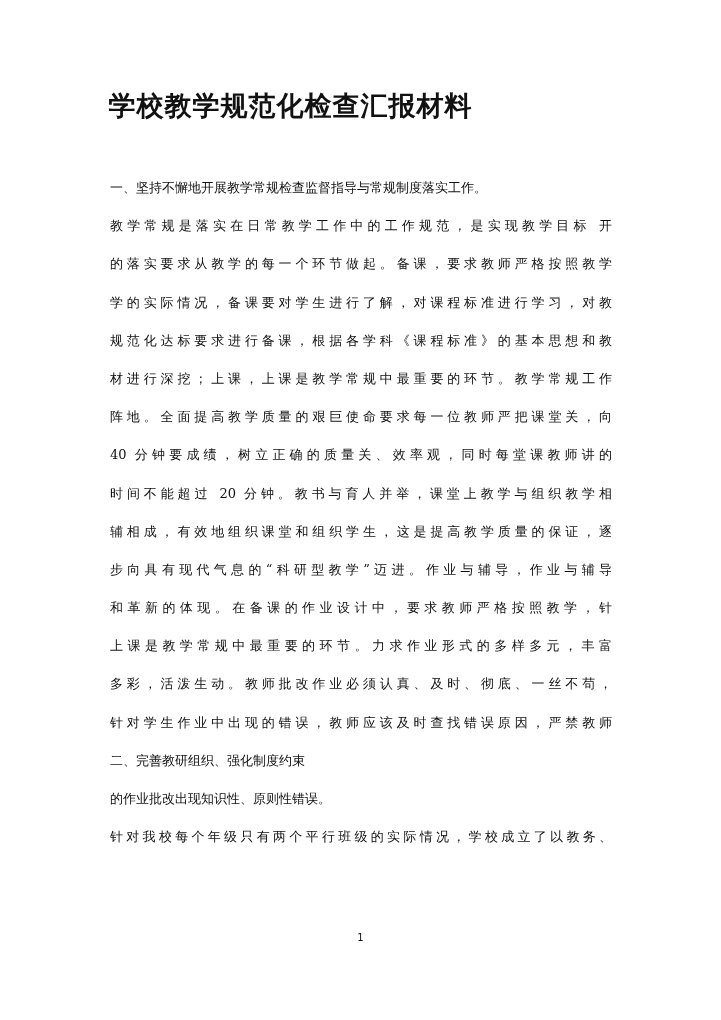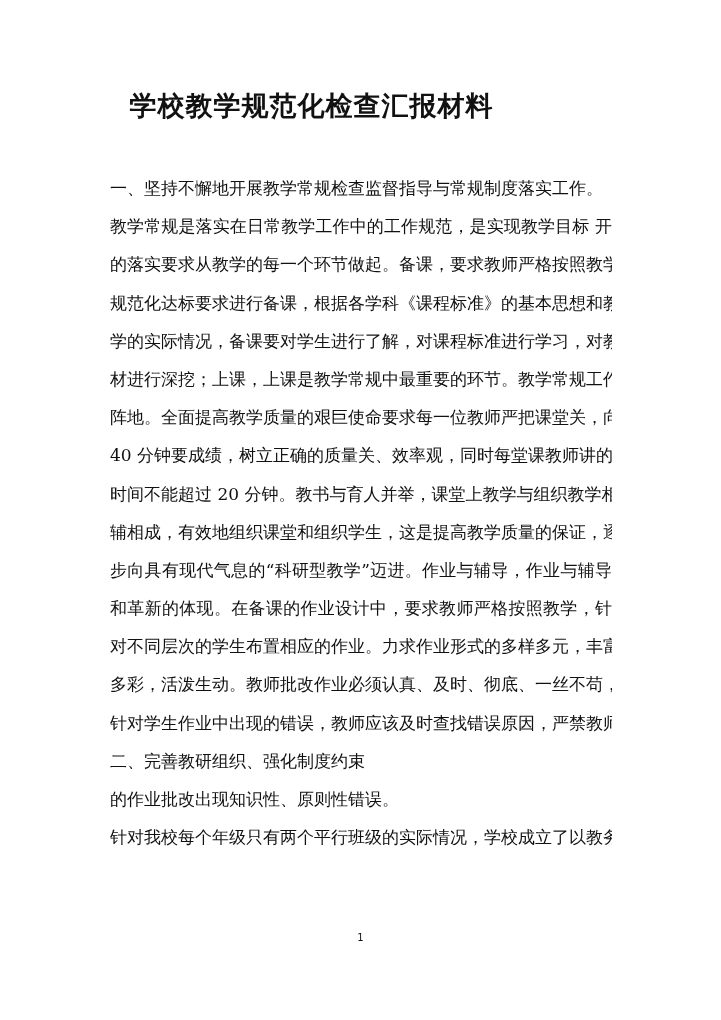--- a/index.html
+++ b/index.html
@@ -1,46 +1,46 @@
 <!DOCTYPE html>
 <html><head>
 <meta charset="utf-8">
 <style>
   html, body { margin: 0; padding: 0; background: #ffffff; }
   body { width: 721px; height: 1020px; position: relative; overflow: hidden;
          font-family: "DejaVu Serif", "Liberation Serif", serif; color: #111; }
   .title { position: absolute; top: 88px; left: 0; width: 581px; text-align: center;
            font-family: "DejaVu Sans", "Liberation Sans", sans-serif;
-           font-size: 27px; font-weight: bold; letter-spacing: 1px; line-height: 36px; padding-left: 21px; }
+           font-size: 27px; font-weight: bold; letter-spacing: 1px; line-height: 36px; }
   .body { position: absolute; top: 169px; left: 110px; width: 502px; }
-  .line { height: 38.2px; line-height: 38.2px; font-size: 17px; white-space: nowrap;
+  .line { height: 38.2px; line-height: 38.2px; font-size: 13px; white-space: nowrap;
           text-align: justify; text-align-last: justify; overflow: hidden; }
   .line.last { text-align-last: left; }
   .pagenum { position: absolute; top: 932px; left: 0; width: 721px; text-align: center;
              font-family: "DejaVu Sans", "Liberation Sans", sans-serif; font-size: 10px; }
 </style>
 </head>
 <body>
 
 <div class="title">学校教学规范化检查汇报材料</div>
 
 <div class="body">
   <div class="line last">一、坚持不懈地开展教学常规检查监督指导与常规制度落实工作。</div>
   <div class="line">教学常规是落实在日常教学工作中的工作规范，是实现教学目标 开</div>
   <div class="line">的落实要求从教学的每一个环节做起。备课，要求教师严格按照教学</div>
+  <div class="line">学的实际情况，备课要对学生进行了解，对课程标准进行学习，对教</div>
   <div class="line">规范化达标要求进行备课，根据各学科《课程标准》的基本思想和教</div>
-  <div class="line">学的实际情况，备课要对学生进行了解，对课程标准进行学习，对教</div>
   <div class="line">材进行深挖；上课，上课是教学常规中最重要的环节。教学常规工作</div>
   <div class="line">阵地。全面提高教学质量的艰巨使命要求每一位教师严把课堂关，向</div>
   <div class="line">40 分钟要成绩，树立正确的质量关、效率观，同时每堂课教师讲的</div>
   <div class="line">时间不能超过 20 分钟。教书与育人并举，课堂上教学与组织教学相</div>
   <div class="line">辅相成，有效地组织课堂和组织学生，这是提高教学质量的保证，逐</div>
   <div class="line">步向具有现代气息的“科研型教学”迈进。作业与辅导，作业与辅导</div>
   <div class="line">和革新的体现。在备课的作业设计中，要求教师严格按照教学，针</div>
-  <div class="line">对不同层次的学生布置相应的作业。力求作业形式的多样多元，丰富</div>
+  <div class="line">上课是教学常规中最重要的环节。力求作业形式的多样多元，丰富</div>
   <div class="line">多彩，活泼生动。教师批改作业必须认真、及时、彻底、一丝不苟，</div>
   <div class="line">针对学生作业中出现的错误，教师应该及时查找错误原因，严禁教师</div>
   <div class="line last">二、完善教研组织、强化制度约束</div>
   <div class="line last">的作业批改出现知识性、原则性错误。</div>
   <div class="line">针对我校每个年级只有两个平行班级的实际情况，学校成立了以教务、</div>
 </div>
 
 <div class="pagenum">1</div>
 
 </body></html>

